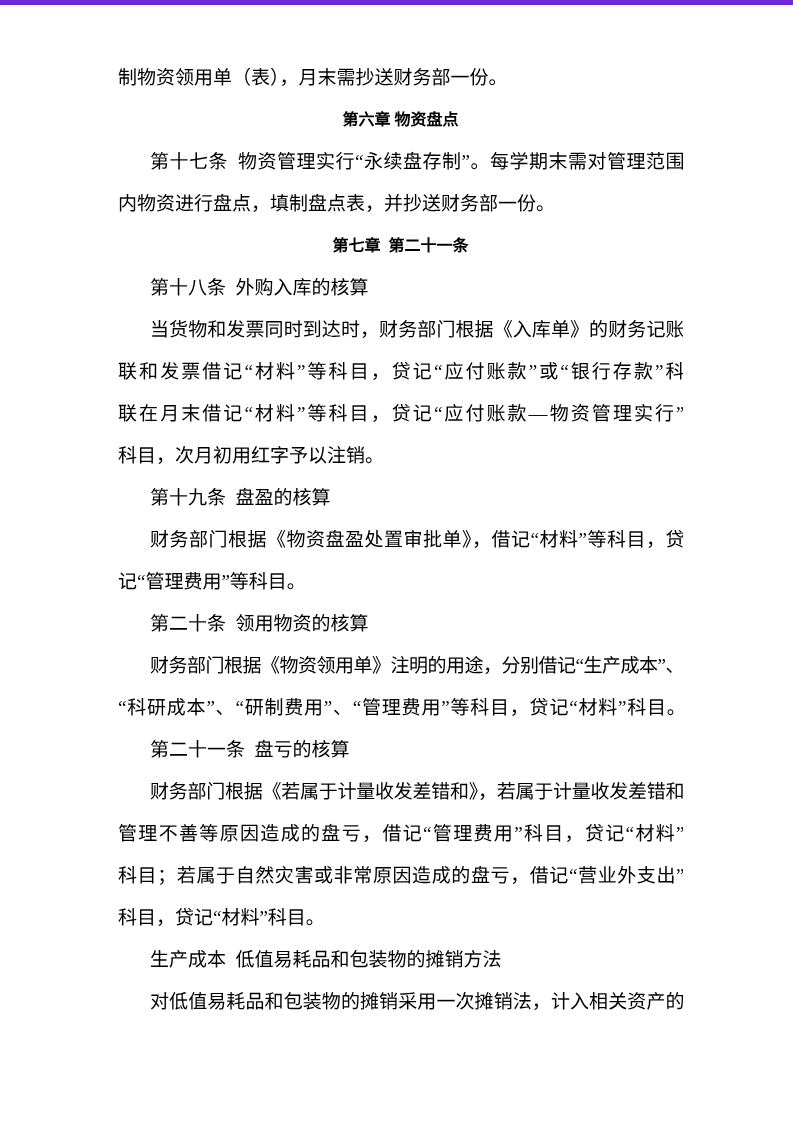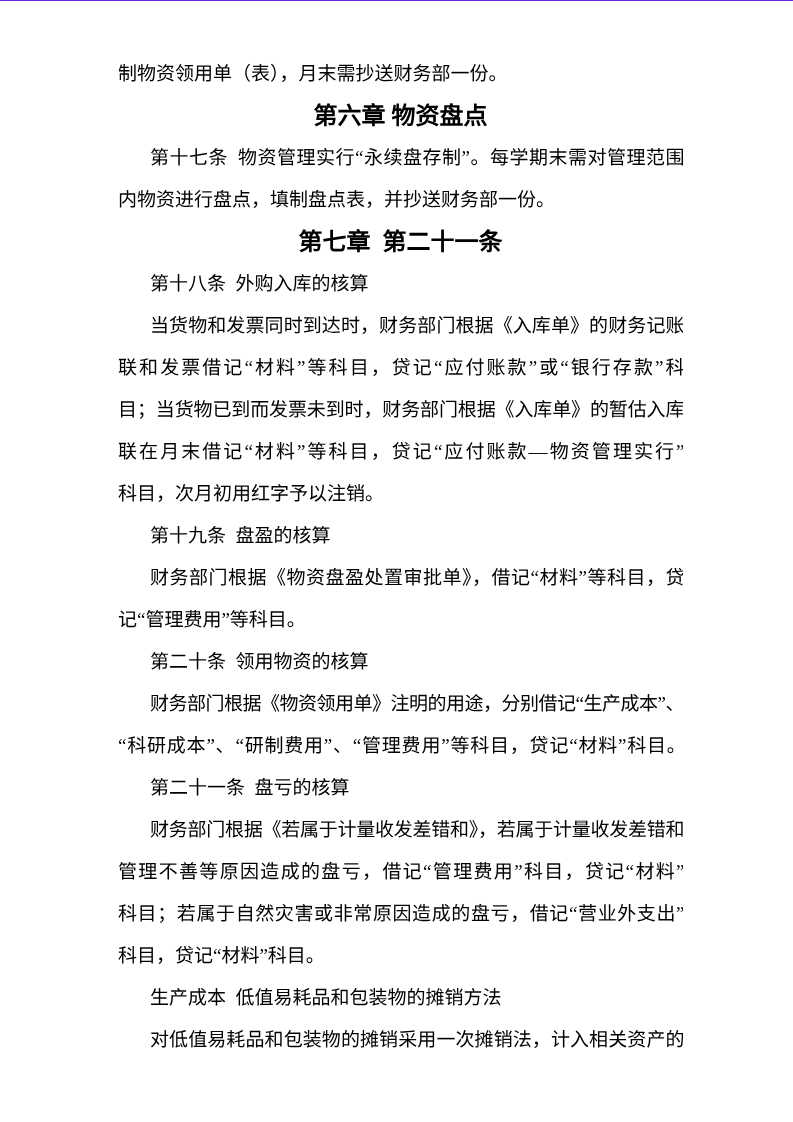--- a/index.html
+++ b/index.html
@@ -7,21 +7,21 @@
     padding: 0;
     background: #ffffff;
   }
   .page {
     position: relative;
     width: 793px;
     height: 1122px;
     background: #ffffff;
     overflow: hidden;
     box-sizing: border-box;
-    border-top: 1px solid #6d28d9;
+    border-top: 5px solid #6d28d9;
   }
   .doc-body {
     position: absolute;
     left: 118px;
     top: 52px;
     width: 565px;
     color: #000000;
     font-family: "Liberation Serif", "DejaVu Serif", serif;
     font-size: 19px;
   }
@@ -35,38 +35,37 @@
   .line.center { text-align: center; text-align-last: center; }
   .line.justify {
     text-align: justify;
     text-align-last: justify;
     letter-spacing: -1.5px;
   }
   .line.tighter { letter-spacing: -2.8px; }
   .line.indent { text-indent: 32px; }
   .line.heading {
     font-weight: bold;
-    font-size: 24px;
+    font-size: 16px;
   }
   .line b { font-weight: normal; }
 </style>
 </head>
 <body>
 
 <div class="page">
   <div class="doc-body">
       <div class="line left">制物资领用单（表），月末需抄送财务部一份。</div>
       <div class="line center heading">第六章 物资盘点</div>
       <div class="line justify indent"><b>第十七条</b> 物资管理实行“永续盘存制”。每学期末需对管理范围</div>
       <div class="line left">内物资进行盘点，填制盘点表，并抄送财务部一份。</div>
       <div class="line center heading">第七章 第二十一条</div>
       <div class="line left indent"><b>第十八条</b> 外购入库的核算</div>
       <div class="line justify indent">当货物和发票同时到达时，财务部门根据《入库单》的财务记账</div>
       <div class="line justify">联和发票借记“材料”等科目，贷记“应付账款”或“银行存款”科</div>
-      <div class="line justify">目；当货物已到而发票未到时，财务部门根据《入库单》的暂估入库</div>
       <div class="line justify">联在月末借记“材料”等科目，贷记“应付账款—物资管理实行”</div>
       <div class="line left">科目，次月初用红字予以注销。</div>
       <div class="line left indent"><b>第十九条</b> 盘盈的核算</div>
       <div class="line justify indent">财务部门根据《物资盘盈处置审批单》，借记“材料”等科目，贷</div>
       <div class="line left">记“管理费用”等科目。</div>
       <div class="line left indent"><b>第二十条</b> 领用物资的核算</div>
       <div class="line justify indent">财务部门根据《物资领用单》注明的用途，分别借记“生产成本”、</div>
       <div class="line justify tighter">“科研成本”、“研制费用”、“管理费用”等科目，贷记“材料”科目。</div>
       <div class="line left indent"><b>第二十一条</b> 盘亏的核算</div>
       <div class="line justify indent">财务部门根据《若属于计量收发差错和》，若属于计量收发差错和</div>

